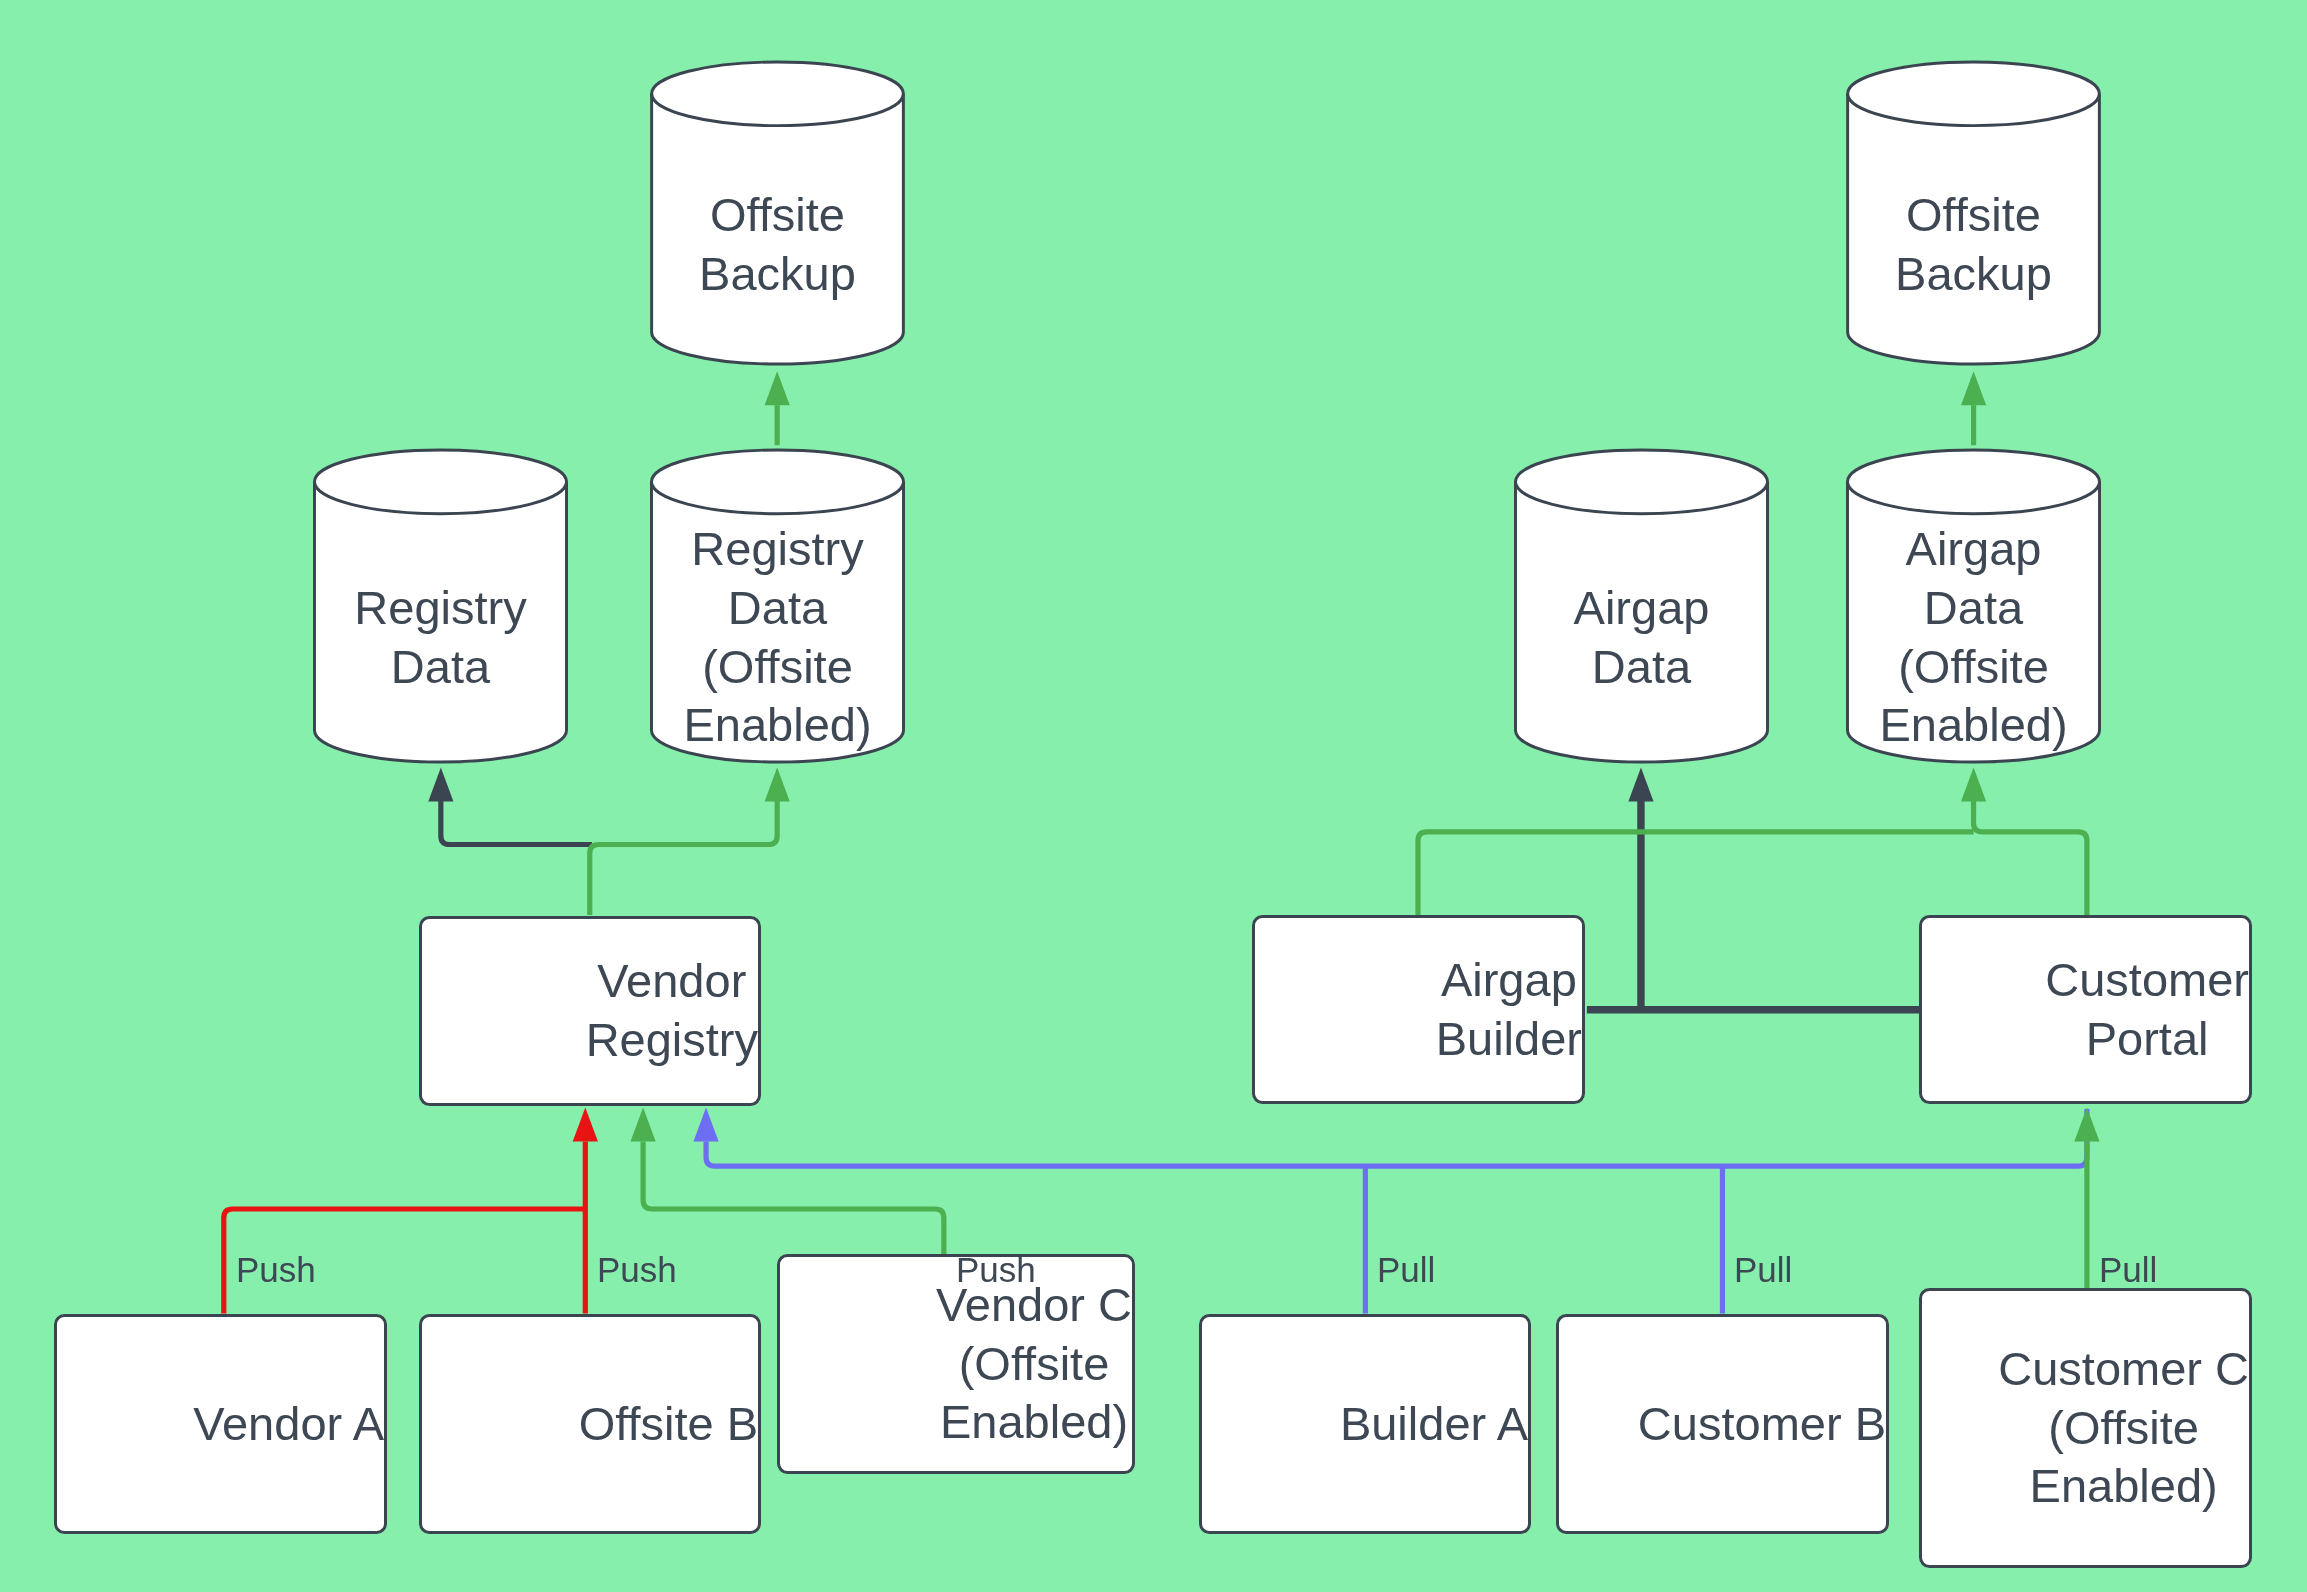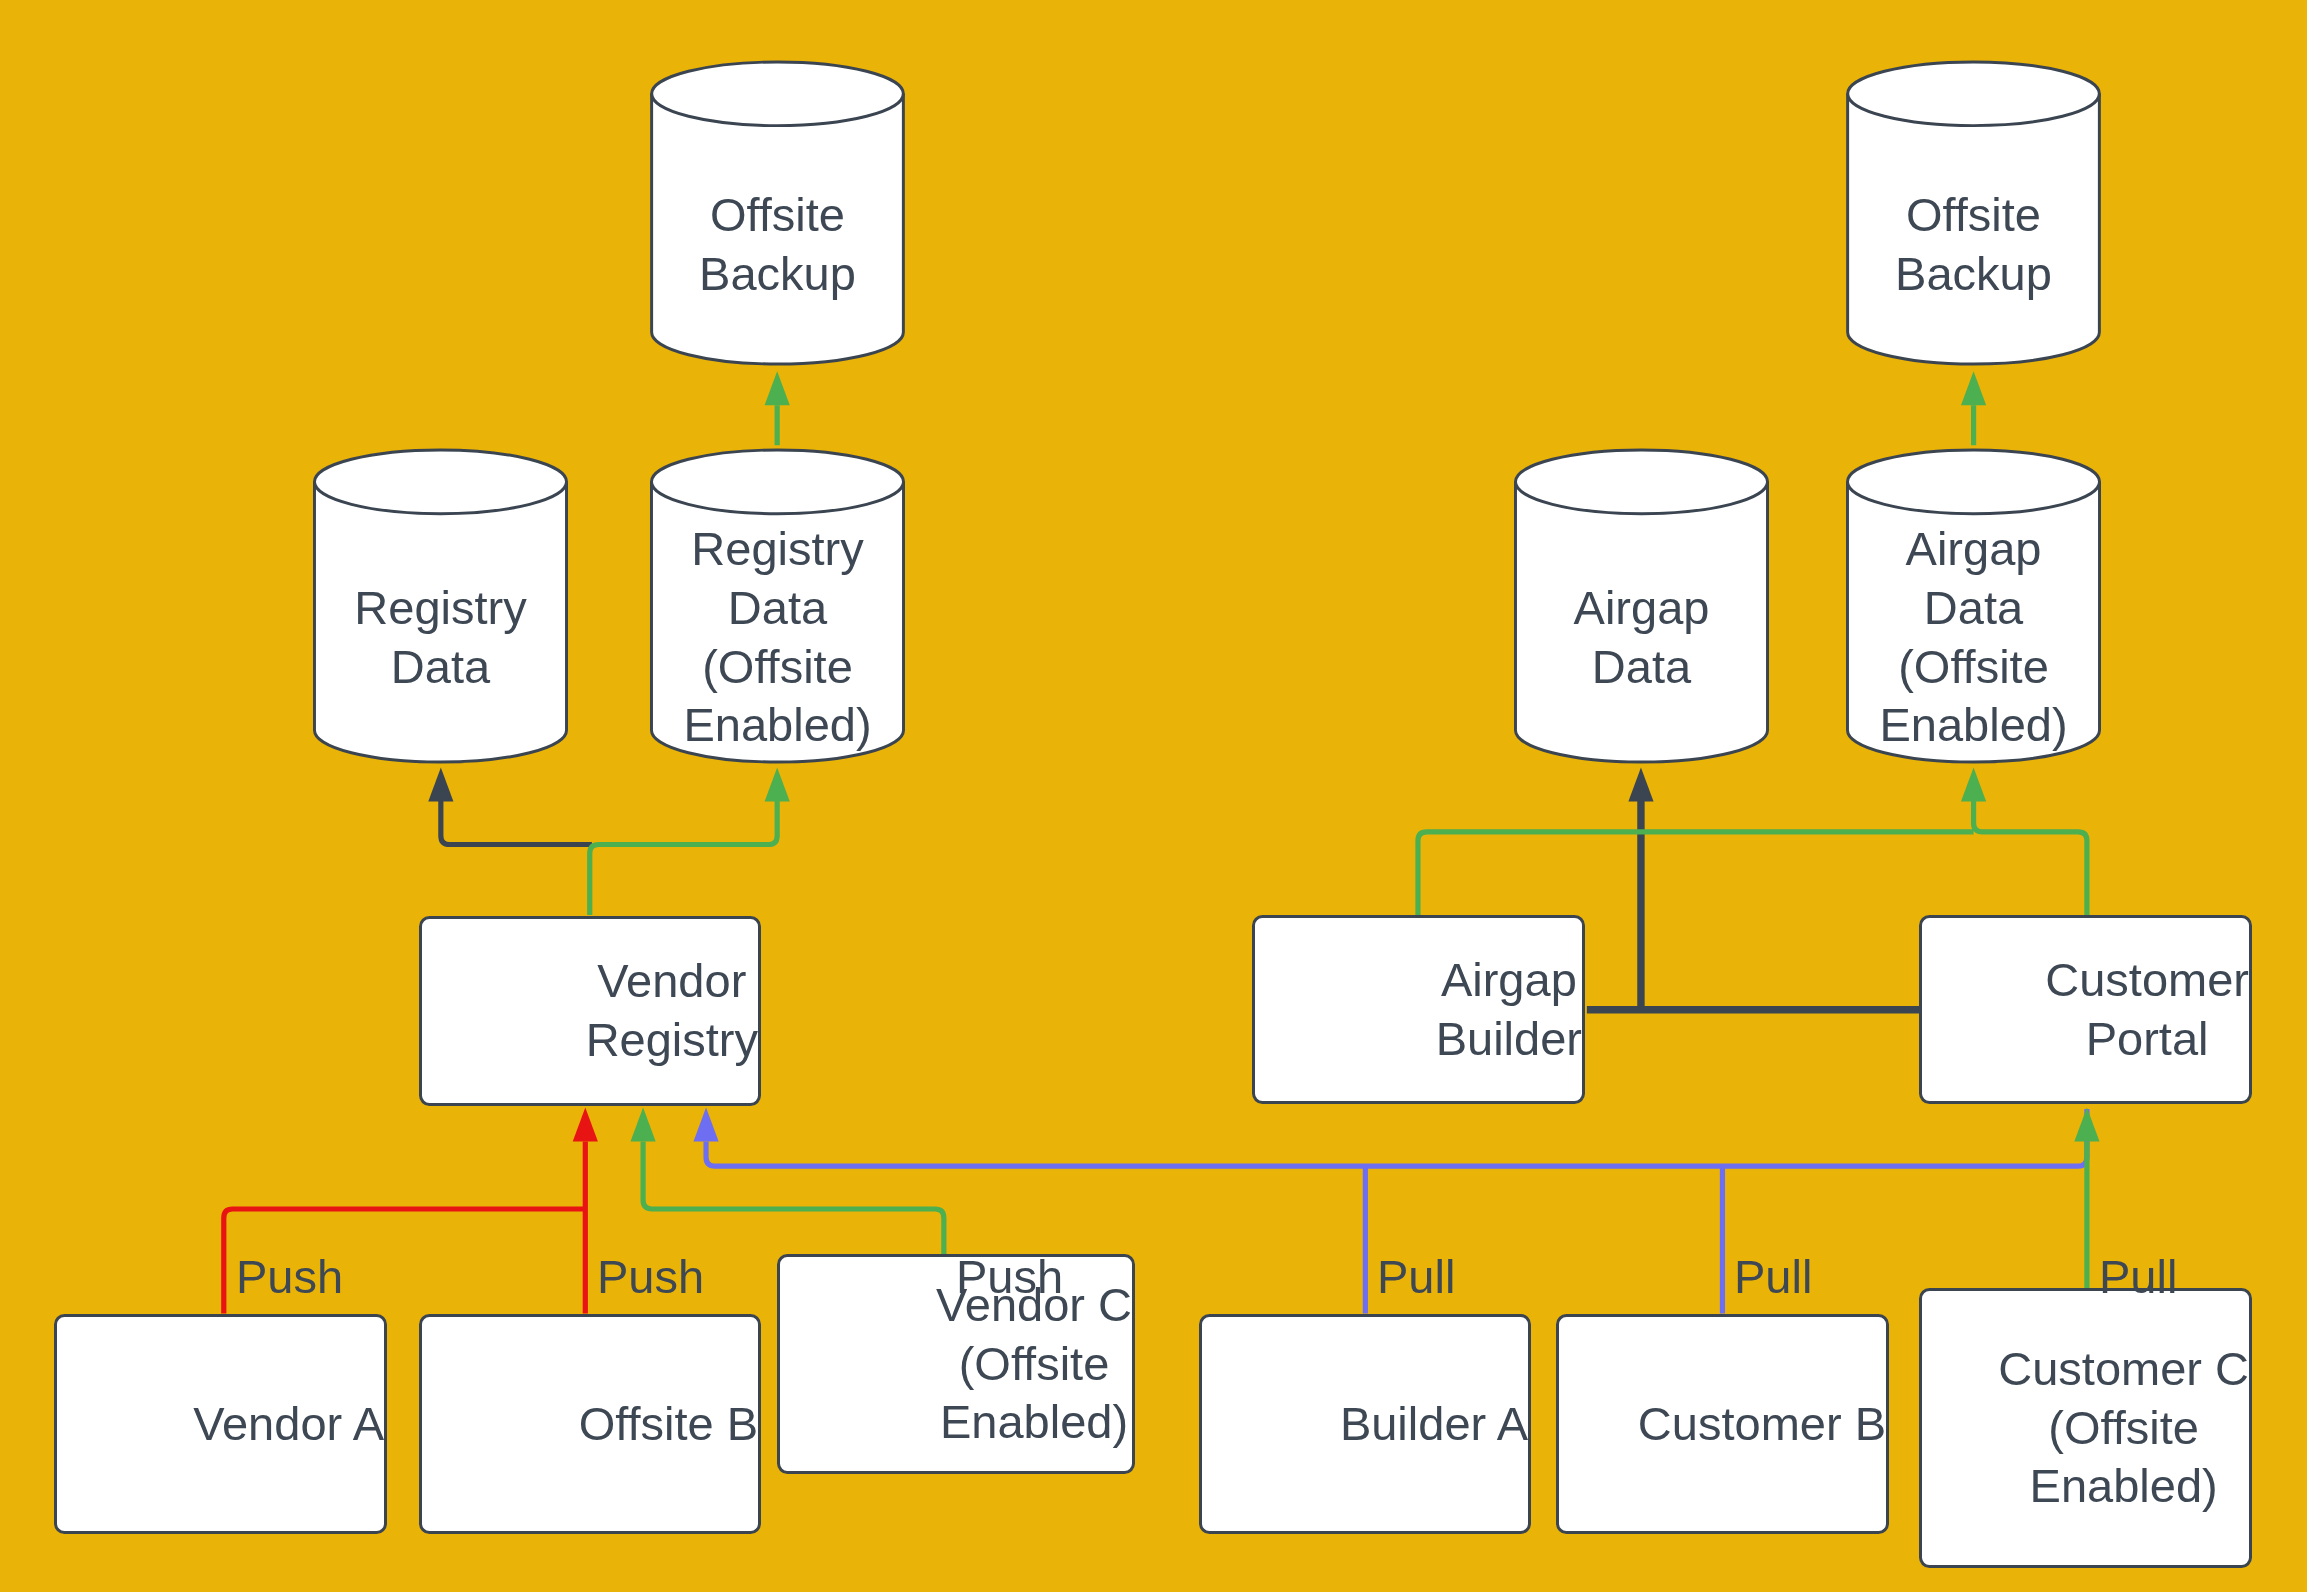--- a/index.html
+++ b/index.html
@@ -4,21 +4,21 @@
 <style>
   html, body {
     margin: 0;
     padding: 0;
     background: #ffffff;
   }
   #canvas {
     position: relative;
     width: 2307px;
     height: 1592px;
-    background: #eab308;
+    background: #86efac;
     font-family: "Liberation Sans", sans-serif;
     overflow: hidden;
   }
   #edge-layer {
     position: absolute;
     left: 0;
     top: 0;
     width: 2307px;
     height: 1592px;
     pointer-events: none;
@@ -55,21 +55,21 @@
     right: 0;
     display: flex;
     align-items: center;
     justify-content: center;
     text-align: center;
     white-space: pre-line;
   }
   .edge-label {
     position: absolute;
     color: #3d4854;
-    font-size: 47px;
+    font-size: 35px;
     line-height: 1.1;
     white-space: nowrap;
   }
 </style>
 </head>
 <body>
 
 <div id="canvas">
 
   <svg id="edge-layer" viewBox="0 0 3114 2149" xmlns="http://www.w3.org/2000/svg">

